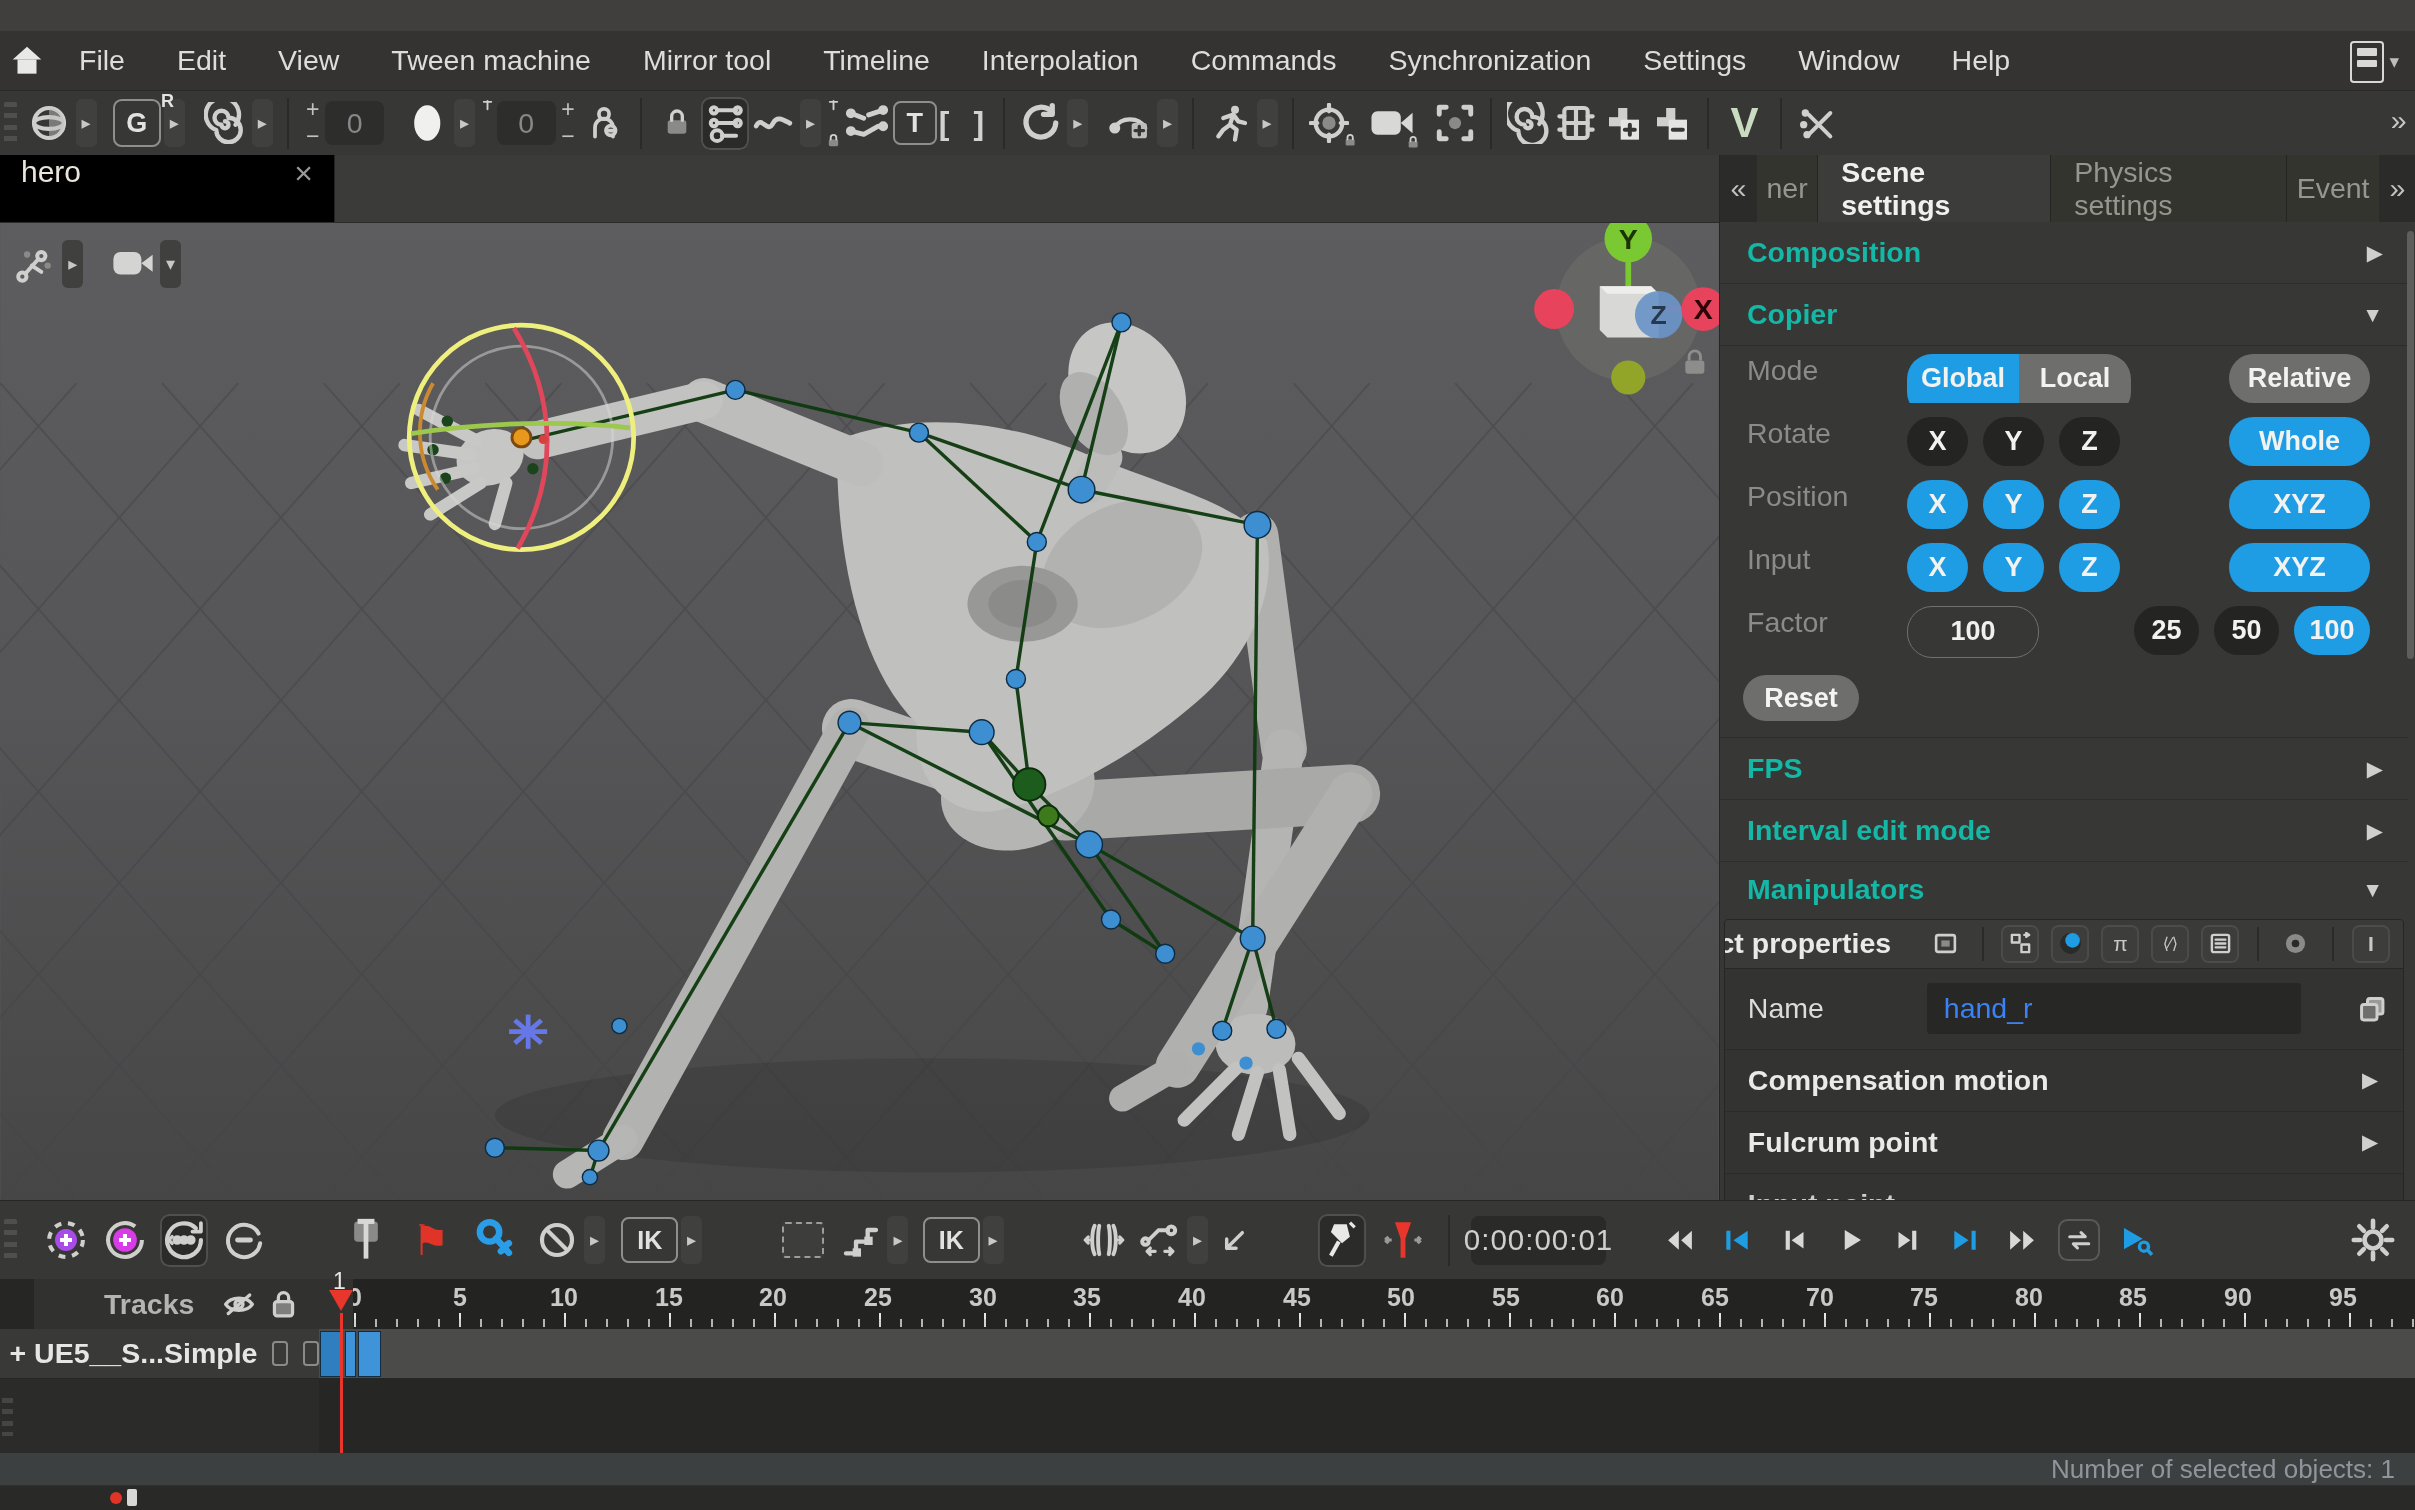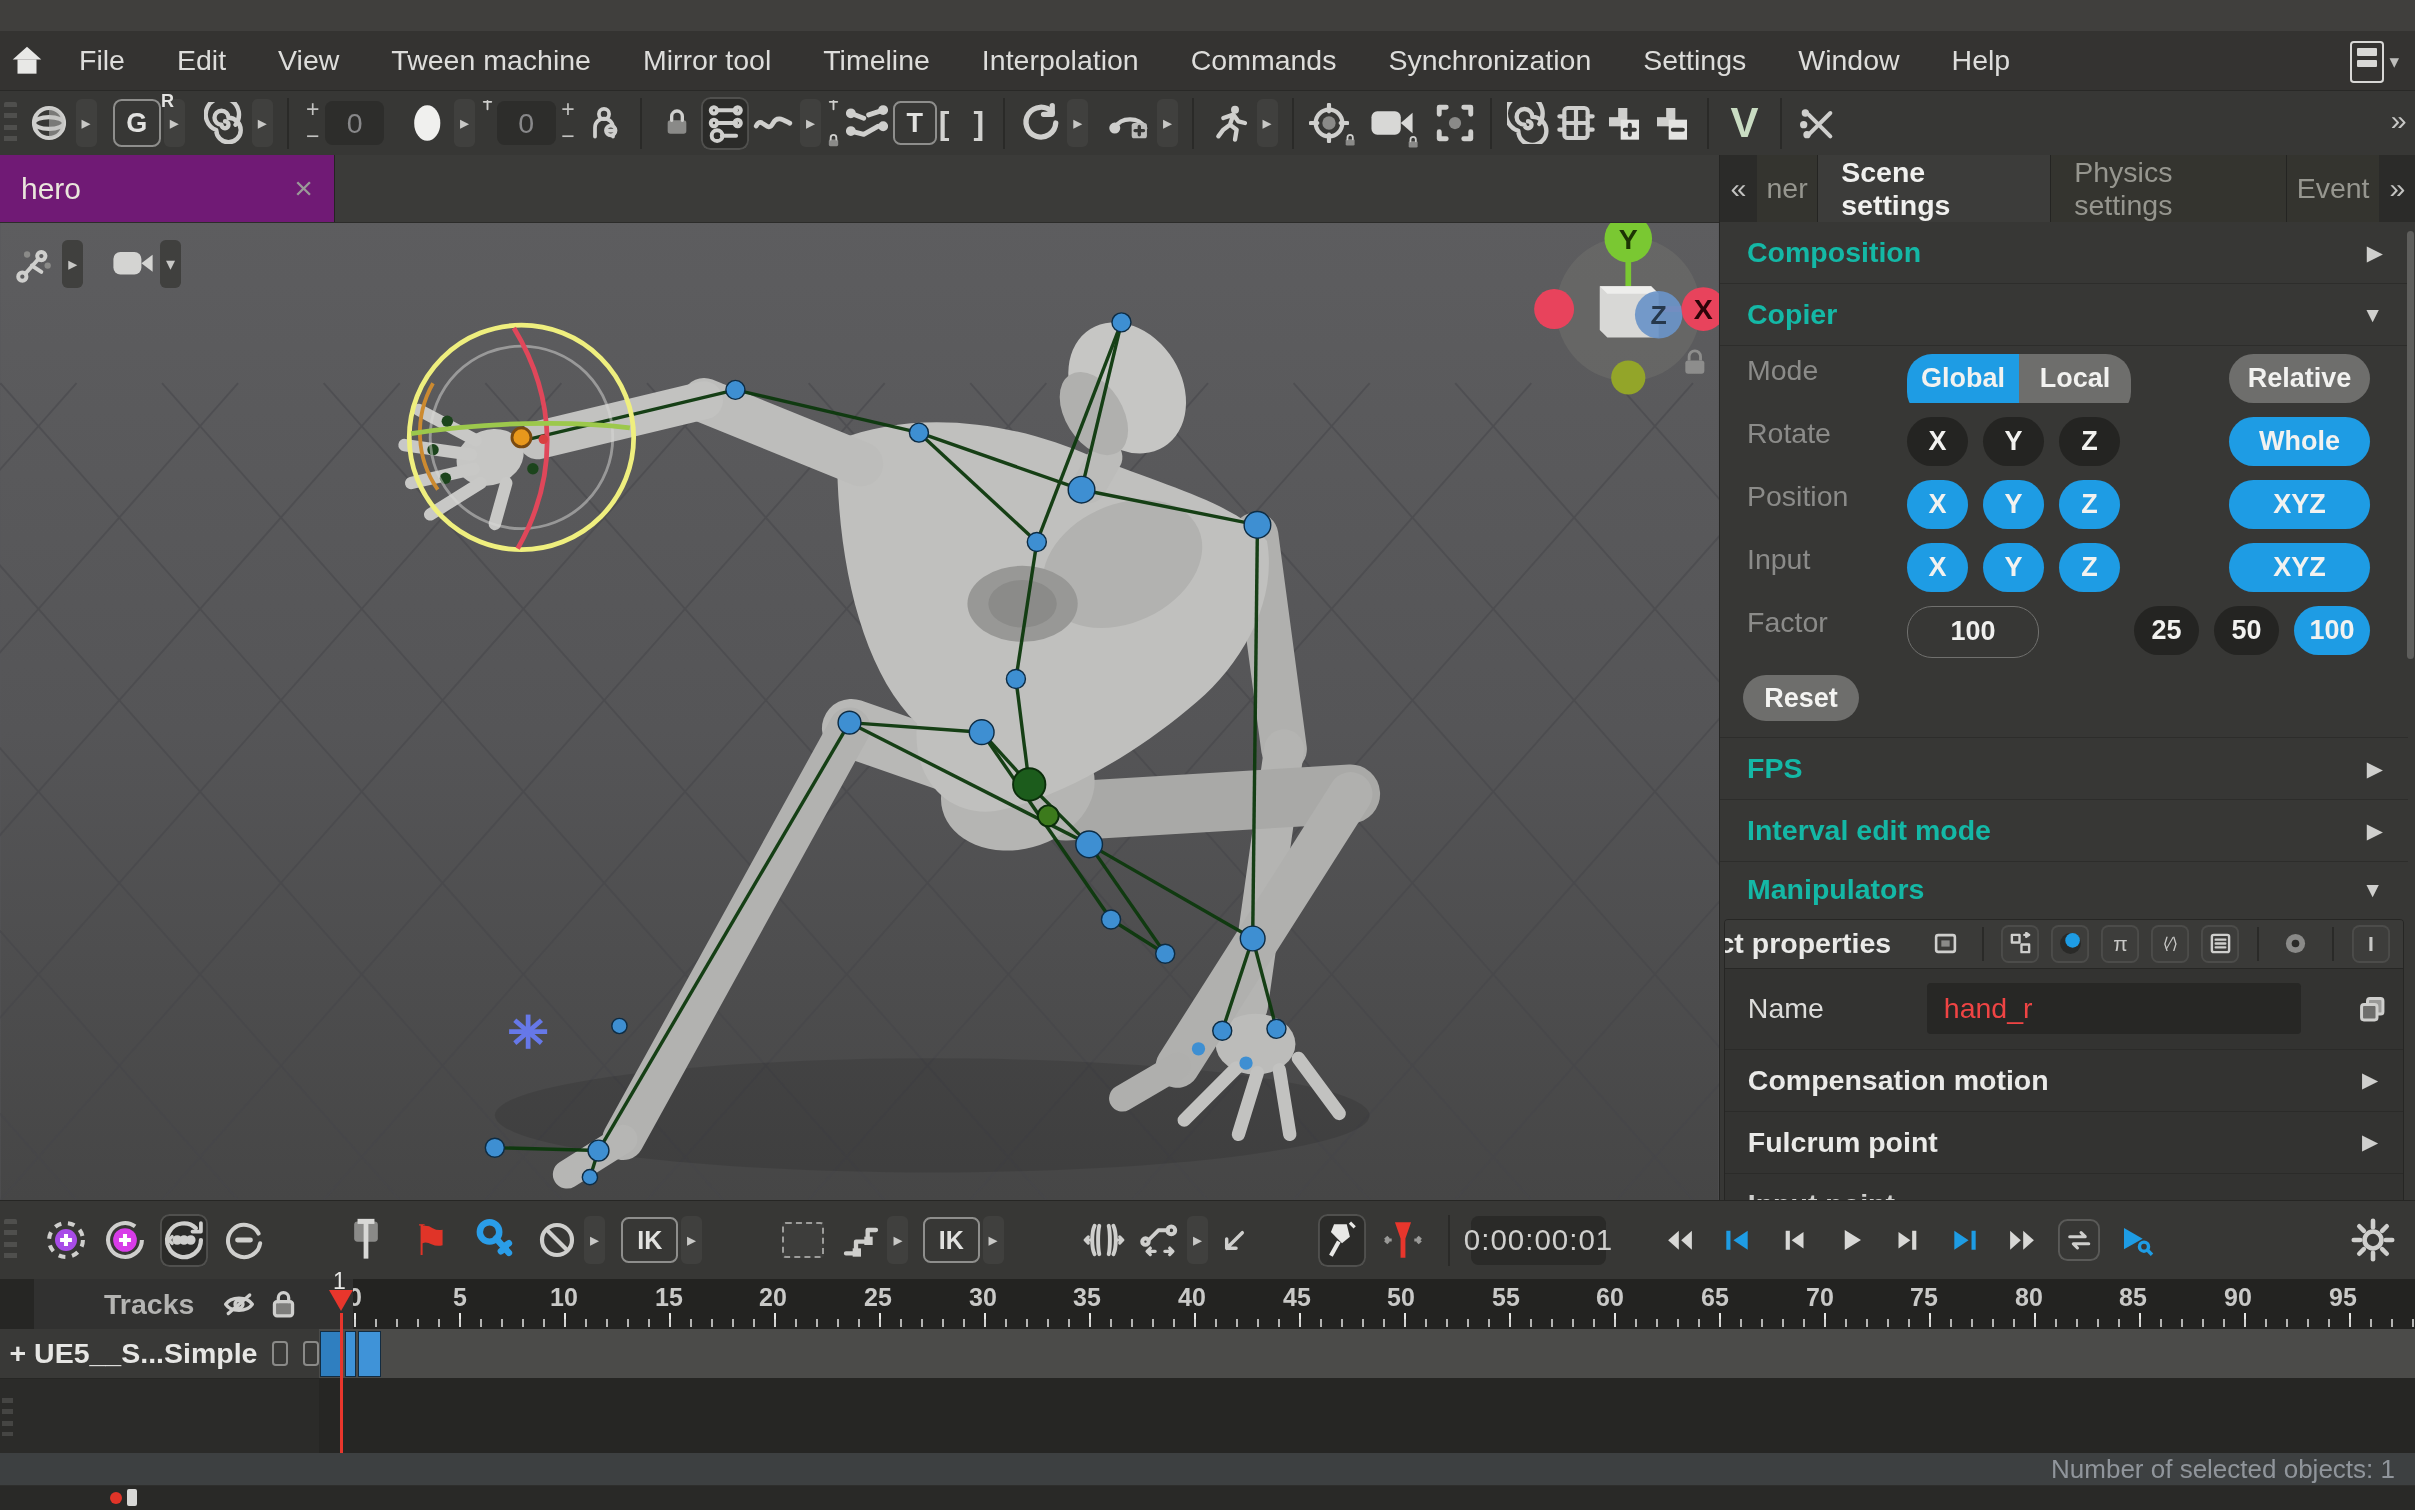--- a/index.html
+++ b/index.html
@@ -32,21 +32,21 @@
   .rbadge{position:absolute;top:-5.7px;right:-13.3px;font-size:18px;font-weight:bold;color:#e4e4e2;}
   svg.ic{stroke:#cfcfcd;stroke-width:2.5;fill:none;stroke-linecap:round;stroke-linejoin:round;display:block;}
   .minicol{display:flex;flex-direction:column;justify-content:space-between;height:49px;padding:1.9px 1.9px;flex:none;}
   .vlogo{font-size:42px;font-weight:bold;color:#c9dcc2;}
   .brk{font-size:32px;color:#d2d2d0;letter-spacing:7.6px;font-weight:bold;}
   .ovf{position:absolute;right:9.5px;top:13.3px;font-size:28.5px;color:#c8c8c6;}
   
   .main{position:absolute;top:155px;left:0;width:1719px;height:1045px;overflow:hidden;background:#56565a;}
   .scene{position:absolute;top:0;left:0;}
   .vp-tabbar{position:absolute;top:0;left:0;right:0;height:67px;background:#3b3b39;display:flex;z-index:3;border-bottom:1px solid #2c2c2a;}
-  .vp-tab{width:335px;height:67px;background:#701a75;display:flex;align-items:center;justify-content:space-between;
+  .vp-tab{width:335px;height:67px;background:#000000;display:flex;justify-content:space-between;
           padding:0 21px;box-sizing:border-box;border-right:1px solid #242422;}
   .vp-tab .tname{font-size:30px;color:#eae6dc;}
   .vp-tab .tclose{font-size:32px;color:#9a9a98;}
   .vp-tools{position:absolute;top:82px;left:11.4px;display:flex;align-items:center;z-index:3;}
   
   .rpanel{position:absolute;top:155px;left:1719px;width:697px;height:1045px;background:#373735;border-left:1.9px solid#252523;box-sizing:border-box;overflow:hidden;}
   .rp-tabs{height:67px;background:#2b2b29;display:flex;align-items:stretch;}
   .rp-chev{width:40px;display:flex;align-items:center;justify-content:center;font-size:28.5px;color:#c2c2c0;}
   .rp-tab{display:flex;align-items:center;padding:0 23px;font-size:28.5px;color:#96968f;background:#34342f;border-right:1px solid #242422;}
   .rp-tab.cut{padding:0 9.5px;}
@@ -75,21 +75,21 @@
          display:flex;align-items:center;justify-content:center;}
   .objpanel{margin:1.9px 3.8px 0 3.8px;background:#333331;border:1.9px solid #262624;border-radius:3.8px;overflow:hidden;height:301px;}
   .op-head{height:48px;background:#3a3a38;display:flex;align-items:center;padding:0 13.3px 0 23px;gap:12px;border-bottom:1.9px solid #272725;justify-content:flex-end;}
   .op-title{font-size:28.5px;font-weight:bold;color:#eaeae8;margin-right:23px;white-space:nowrap;}
   .opico{width:38px;height:38px;border-radius:7.6px;background:#3d3d3b;box-shadow:inset 0 0 0 1.9px #4c4c4a;display:flex;
          align-items:center;justify-content:center;font-size:21px;color:#c8c8c6;flex:none;}
   .opico.noframe{background:transparent;box-shadow:none;}
   .opsep{width:1.9px;height:34px;background:#2a2a28;margin:0 5.7px;flex:none;}
   .namerow{height:80px;display:flex;align-items:center;padding-left:23px;border-bottom:1.9px solid #2b2b29;position:relative;}
   .namerow .lbl{font-size:28.5px;color:#dcdcda;width:179px;}
-  .nameinput{width:340px;height:51px;background:#272725;border:none;border-radius:3.8px;color:#ef4444;font-size:28.5px;
+  .nameinput{width:340px;height:51px;background:#272725;border:none;border-radius:3.8px;color:#3b82f6;font-size:28.5px;
              padding:0 17px;font-family:"Liberation Sans",sans-serif;outline:none;}
   .copyic{position:absolute;right:17px;}
   .op-row{height:61px;display:flex;align-items:center;padding-left:23px;border-bottom:1.9px solid #2b2b29;position:relative;}
   .op-row .hdr{font-size:28.5px;font-weight:bold;color:#eaeae8;}
   .rp-scroll{position:absolute;right:1.9px;top:76px;width:7.6px;height:428px;background:#5e5e5c;border-radius:3.8px;}
   
   .tlbar{position:absolute;top:1200px;left:0;right:0;height:79px;background:#373735;border-top:1.9px solid #262624;
          display:flex;align-items:center;box-sizing:border-box;padding-left:3.8px;}
   .tl-timecode{width:135px;height:49px;background:#2a2a28;border-radius:7.6px;color:#cfcfcd;font-size:29.5px;
                display:flex;align-items:center;justify-content:center;letter-spacing:1px;flex:none;}

